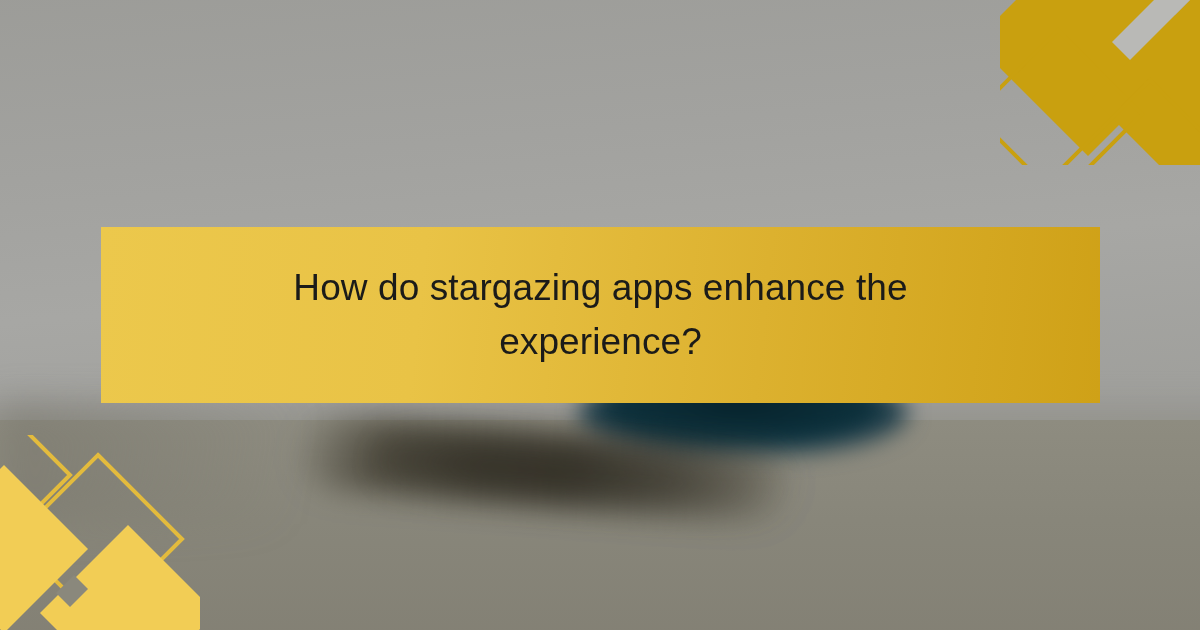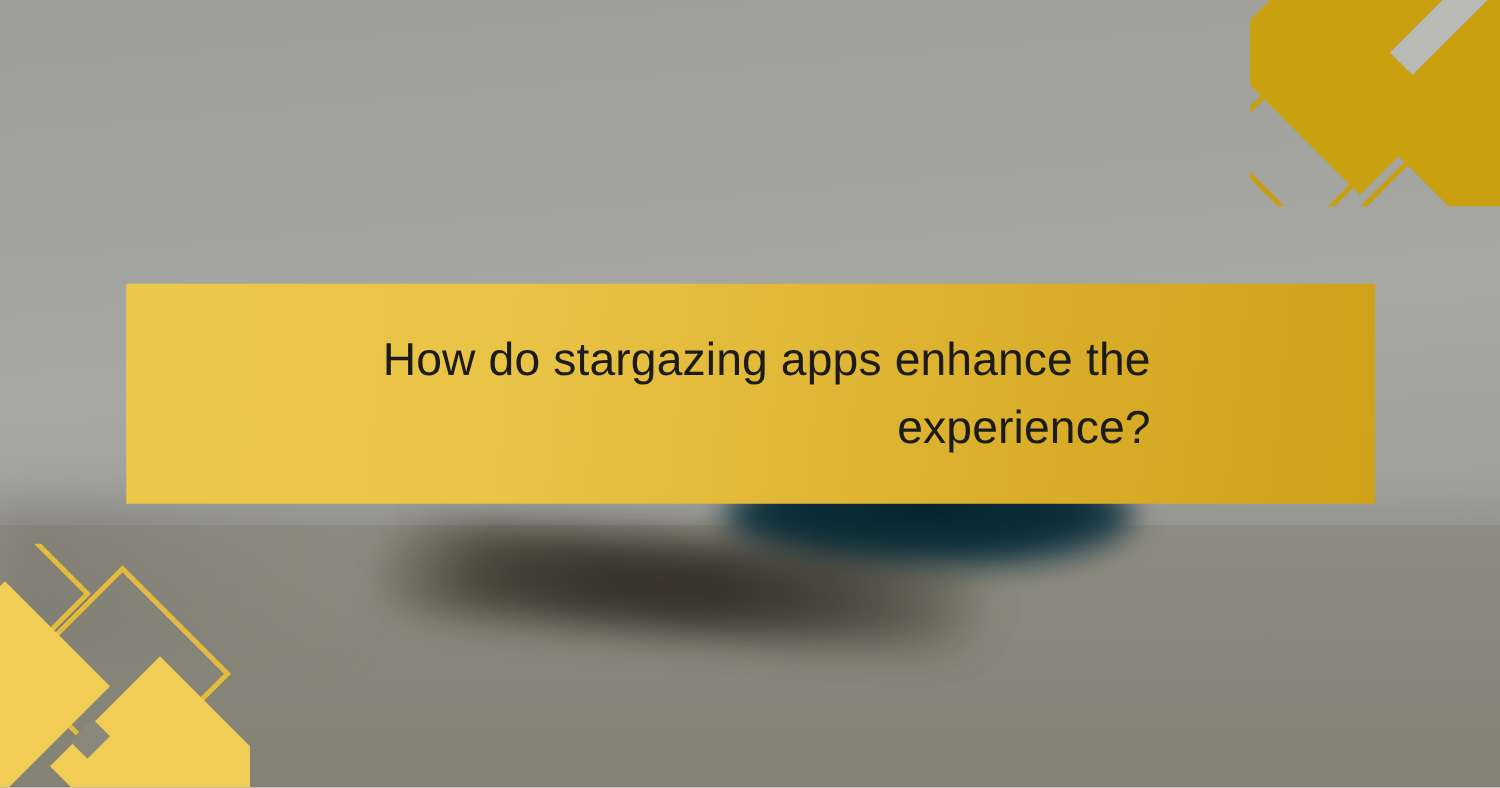--- a/index.html
+++ b/index.html
@@ -113,21 +113,21 @@
     align-items: center;
     justify-content: center;
     box-sizing: border-box;
     padding: 6px 70px;
   }
   .banner-title {
     color: #1b1b19;
     font-size: 37px;
     line-height: 54px;
     font-weight: 400;
-    text-align: right;
+    text-align: center;
     letter-spacing: 0.1px;
     max-width: 640px;
   }
 </style>
 </head>
 <body>
 
 <div id="stage">
 
   <div class="photo">

